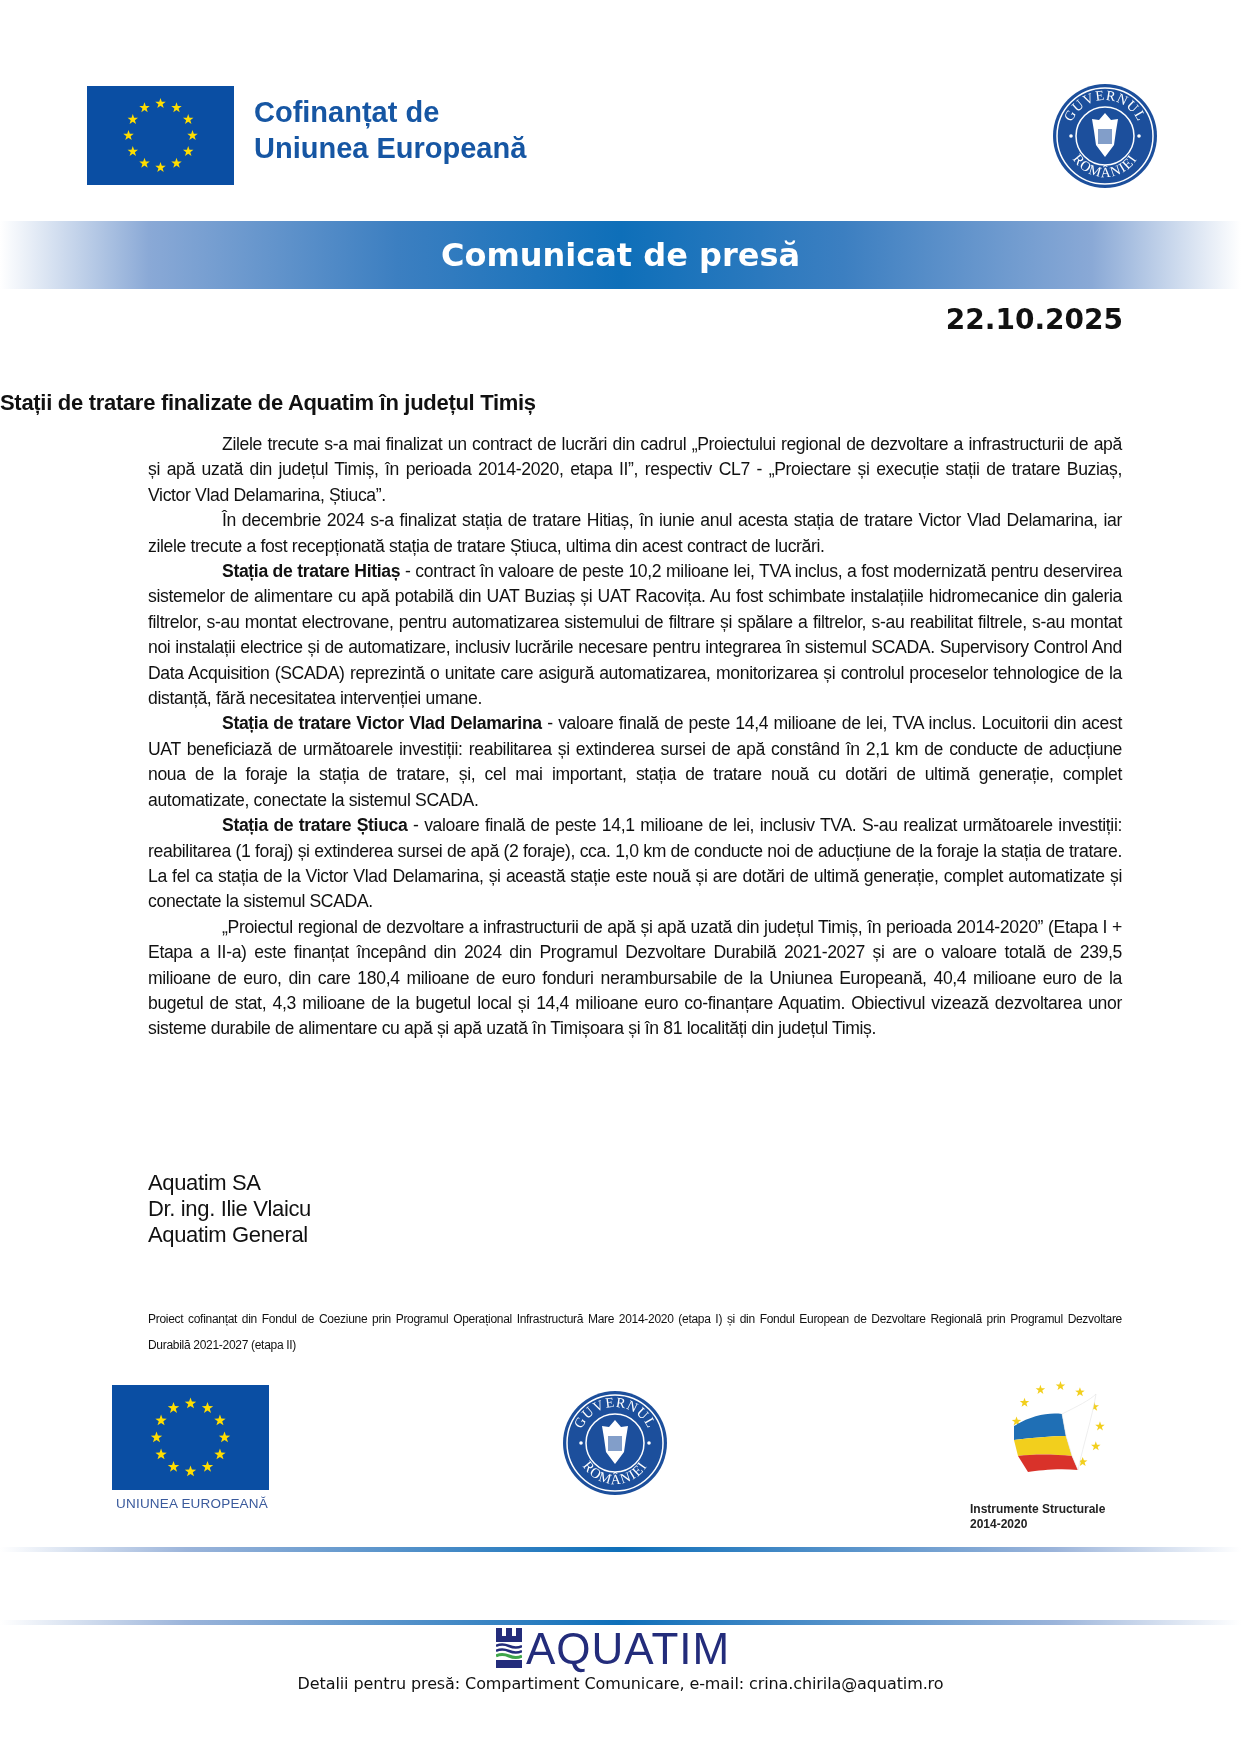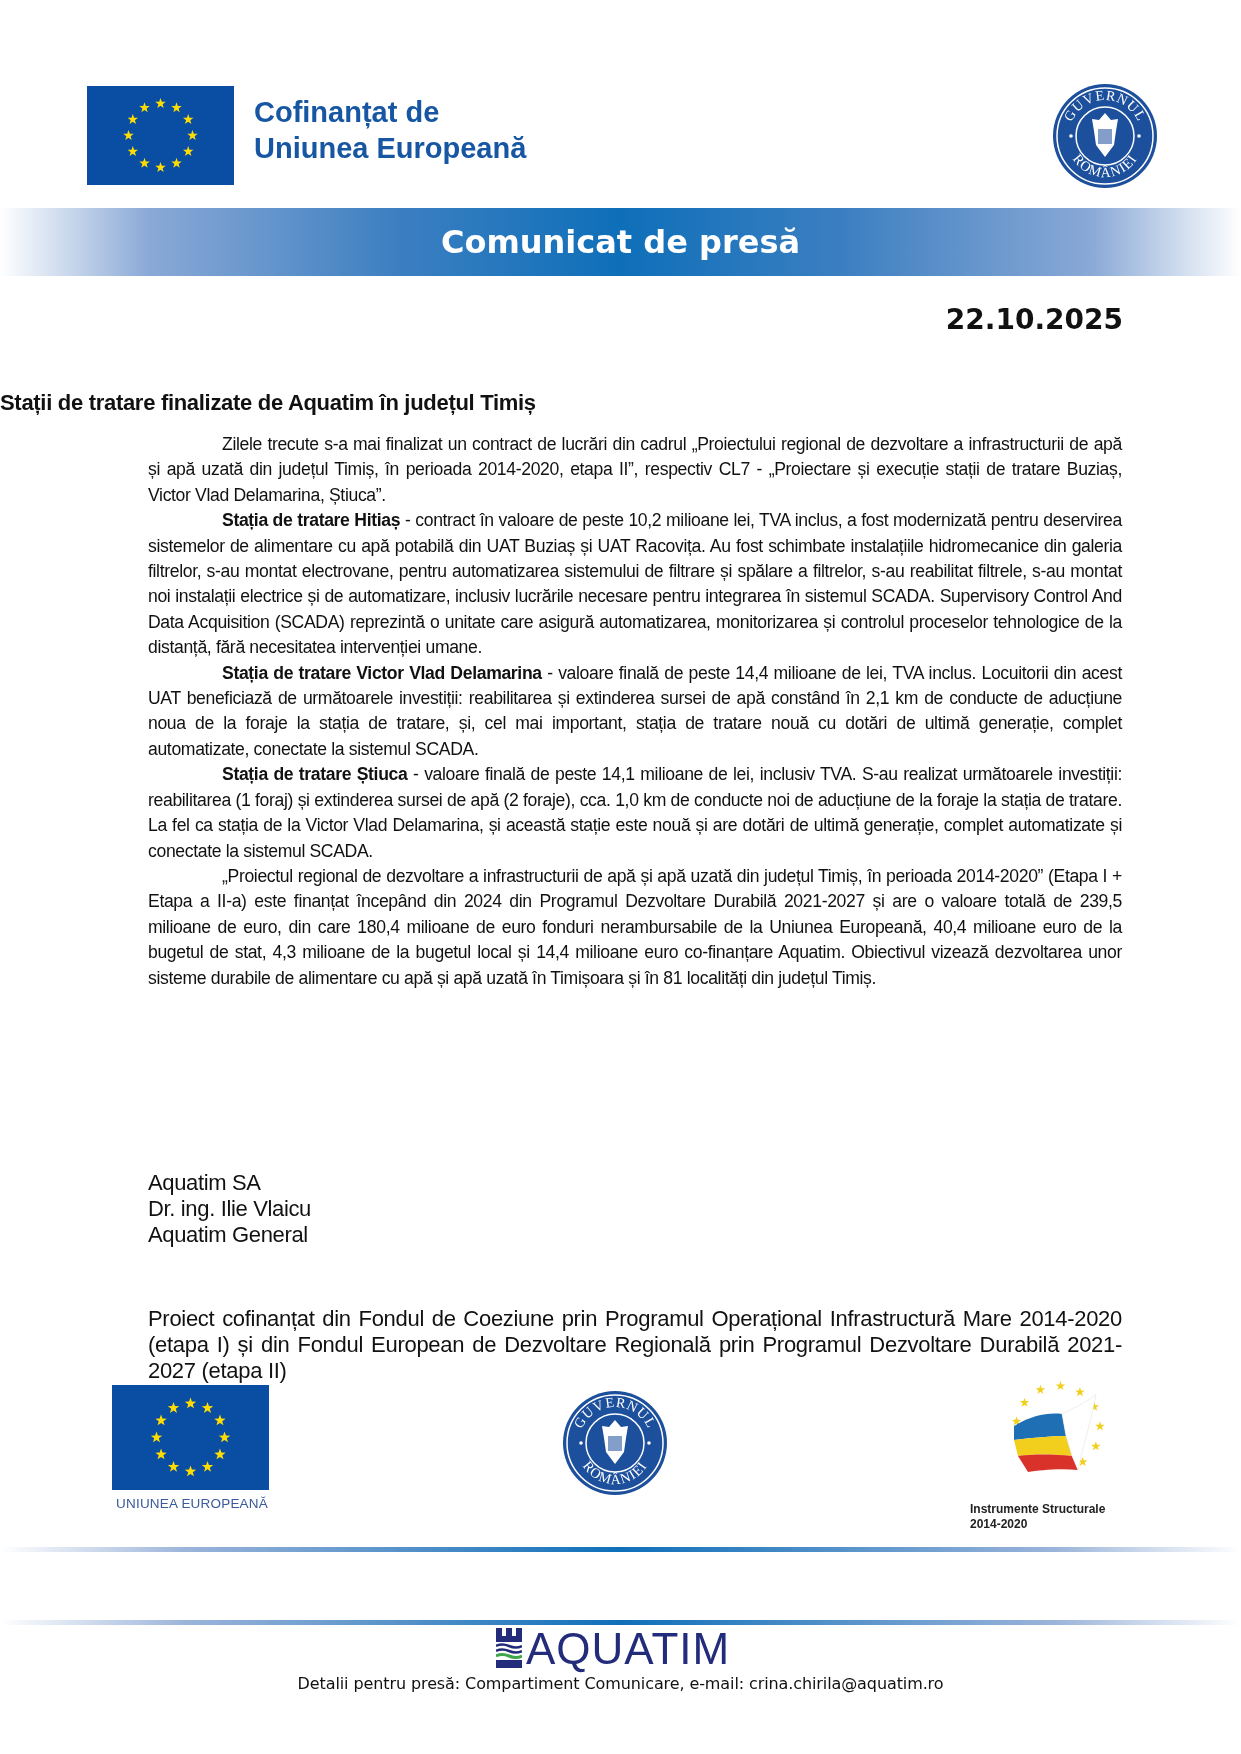--- a/index.html
+++ b/index.html
@@ -5,36 +5,36 @@
     html, body { margin: 0; padding: 0; background: #ffffff; }
     body { width: 1241px; height: 1754px; position: relative; overflow: hidden; font-family: "Liberation Sans", sans-serif; color: #111; }
 
     
     .eu-flag-top { position: absolute; left: 87px; top: 86px; width: 147px; height: 99px; background: #0a4ea3; }
     .eu-flag-top svg, .eu-flag-bottom svg { width: 100%; height: 100%; display: block; }
     .cofin-text { position: absolute; left: 254px; top: 94px; color: #1656a3; font-family: "Liberation Sans", sans-serif; font-weight: bold; font-size: 29px; line-height: 36px; }
     .gov-seal-top { position: absolute; left: 1052px; top: 83px; width: 106px; height: 106px; }
     .gov-seal-bottom { position: absolute; left: 562px; top: 1390px; width: 106px; height: 106px; }
 
-    .banner { position: absolute; left: 0; top: 208px; width: 1241px; height: 68px;
+    .banner { position: absolute; left: 0; top: 221px; width: 1241px; height: 68px;
       background: linear-gradient(to right, #ffffff 0%, #8aa9d6 12%, #3c7fc1 32%, #0e6fb9 50%, #3c7fc1 68%, #8aa9d6 88%, #ffffff 100%); }
     .banner-title { position: absolute; left: 0; right: 0; top: 14px; text-align: center; color: #fff; font-family: "DejaVu Sans", sans-serif; font-weight: bold; font-size: 32px; line-height: 40px; }
 
     .date { position: absolute; right: 118px; top: 303px; font-family: "DejaVu Sans", sans-serif; font-weight: bold; font-size: 28px; }
     .doc-title { position: absolute; left: 0; right: 0; top: 390px; text-align: left; font-family: Liberation Sans, sans-serif; font-weight: bold; font-size: 22px; letter-spacing: -0.3px; }
 
     
     .body-text { position: absolute; left: 148px; width: 974px; top: 432px; font-family: "Liberation Sans Narrow", "Liberation Sans", sans-serif; font-size: 17.6px; line-height: 25.4px; text-align: justify; letter-spacing: -0.35px; }
     .body-text p { margin: 0; text-indent: 74px; }
     .body-text b { font-weight: bold; }
 
     .signature { position: absolute; left: 148px; top: 1170px; font-size: 22px; line-height: 26px; letter-spacing: -0.35px; }
     .signature div { margin: 0; }
 
-    .funding { position: absolute; left: 148px; width: 974px; top: 1306px; font-size: 22px; line-height: 26px; text-align: justify; letter-spacing: -0.3px; }
+    .funding { position: absolute; left: 148px; width: 974px; top: 1306px; font-size: 12px; line-height: 26px; text-align: justify; letter-spacing: -0.3px; }
 
     .eu-flag-bottom { position: absolute; left: 112px; top: 1385px; width: 157px; height: 105px; background: #0a4ea3; }
     .eu-bottom-label { position: absolute; left: 112px; top: 1496px; width: 160px; text-align: center; color: #3a5a9c; font-size: 13.5px; letter-spacing: 0.2px; }
 
     .is-logo { position: absolute; left: 1000px; top: 1378px; width: 120px; height: 105px; }
     .is-label { position: absolute; left: 970px; top: 1502px; width: 180px; font-weight: bold; font-size: 12px; line-height: 15px; color: #222; }
 
     .rule { position: absolute; left: 0; width: 1241px; height: 5px; background: linear-gradient(to right, #ffffff 0%, #9bb4da 15%, #0e6fb9 50%, #9bb4da 85%, #ffffff 100%); }
     .rule-1 { top: 1547px; }
     .rule-2 { top: 1620px; }
@@ -91,20 +91,21 @@
 
 <div class="banner">
   <div class="banner-title">Comunicat de presă</div>
 </div>
 
 <div class="date">22.10.2025</div>
 <div class="doc-title">Stații de tratare finalizate de Aquatim în județul Timiș</div>
 
 <div class="body-text">
   <p><b></b><span>Zilele trecute s-a mai finalizat un contract de lucrări din cadrul „Proiectului regional de dezvoltare a infrastructurii de apă și apă uzată din județul Timiș, în perioada 2014-2020, etapa II”, respectiv CL7 - „Proiectare și execuție stații de tratare Buziaș, Victor Vlad Delamarina, Știuca”.</span></p>
+  <p><b></b><span>În decembrie 2024 s-a finalizat stația de tratare Hitiaș, în iunie anul acesta stația de tratare Victor Vlad Delamarina, iar zilele trecute a fost recepționată stația de tratare Știuca, ultima din acest contract de lucrări.</span></p>
   <p><b>Stația de tratare Hitiaș</b><span> - contract în valoare de peste 10,2 milioane lei, TVA inclus, a fost modernizată pentru deservirea sistemelor de alimentare cu apă potabilă din UAT Buziaș și UAT Racovița. Au fost schimbate instalațiile hidromecanice din galeria filtrelor, s-au montat electrovane, pentru automatizarea sistemului de filtrare și spălare a filtrelor, s-au reabilitat filtrele, s-au montat noi instalații electrice și de automatizare, inclusiv lucrările necesare pentru integrarea în sistemul SCADA. Supervisory Control And Data Acquisition (SCADA) reprezintă o unitate care asigură automatizarea, monitorizarea și controlul proceselor tehnologice de la distanță, fără necesitatea intervenției umane.</span></p>
   <p><b>Stația de tratare Victor Vlad Delamarina</b><span> - valoare finală de peste 14,4 milioane de lei, TVA inclus. Locuitorii din acest UAT beneficiază de următoarele investiții: reabilitarea și extinderea sursei de apă constând în 2,1 km de conducte de aducțiune noua de la foraje la stația de tratare, și, cel mai important, stația de tratare nouă cu dotări de ultimă generație, complet automatizate, conectate la sistemul SCADA.</span></p>
   <p><b>Stația de tratare Știuca</b><span>  - valoare finală de peste 14,1 milioane de lei, inclusiv TVA. S-au realizat următoarele investiții: reabilitarea (1 foraj) și extinderea sursei de apă (2 foraje), cca. 1,0 km de conducte noi de aducțiune de la foraje la stația de tratare. La fel ca stația de la Victor Vlad Delamarina, și această stație este nouă și are dotări de ultimă generație, complet automatizate și conectate la sistemul SCADA.</span></p>
   <p><b></b><span>„Proiectul regional de dezvoltare a infrastructurii de apă și apă uzată din județul Timiș, în perioada 2014-2020” (Etapa I + Etapa a II-a) este finanțat începând din 2024 din  Programul Dezvoltare Durabilă 2021-2027 și are o valoare totală de 239,5 milioane de euro, din care 180,4 milioane de euro fonduri nerambursabile de la Uniunea Europeană, 40,4 milioane euro de la bugetul de stat, 4,3 milioane de la bugetul local și 14,4 milioane euro co-finanțare Aquatim. Obiectivul vizează dezvoltarea unor sisteme durabile de alimentare cu apă și apă uzată în Timișoara și în 81 localități din județul Timiș.</span></p>
 </div>
 
 <div class="signature">
   <div>Aquatim SA</div>
   <div>Dr. ing. Ilie Vlaicu</div>
   <div>Aquatim General</div>

